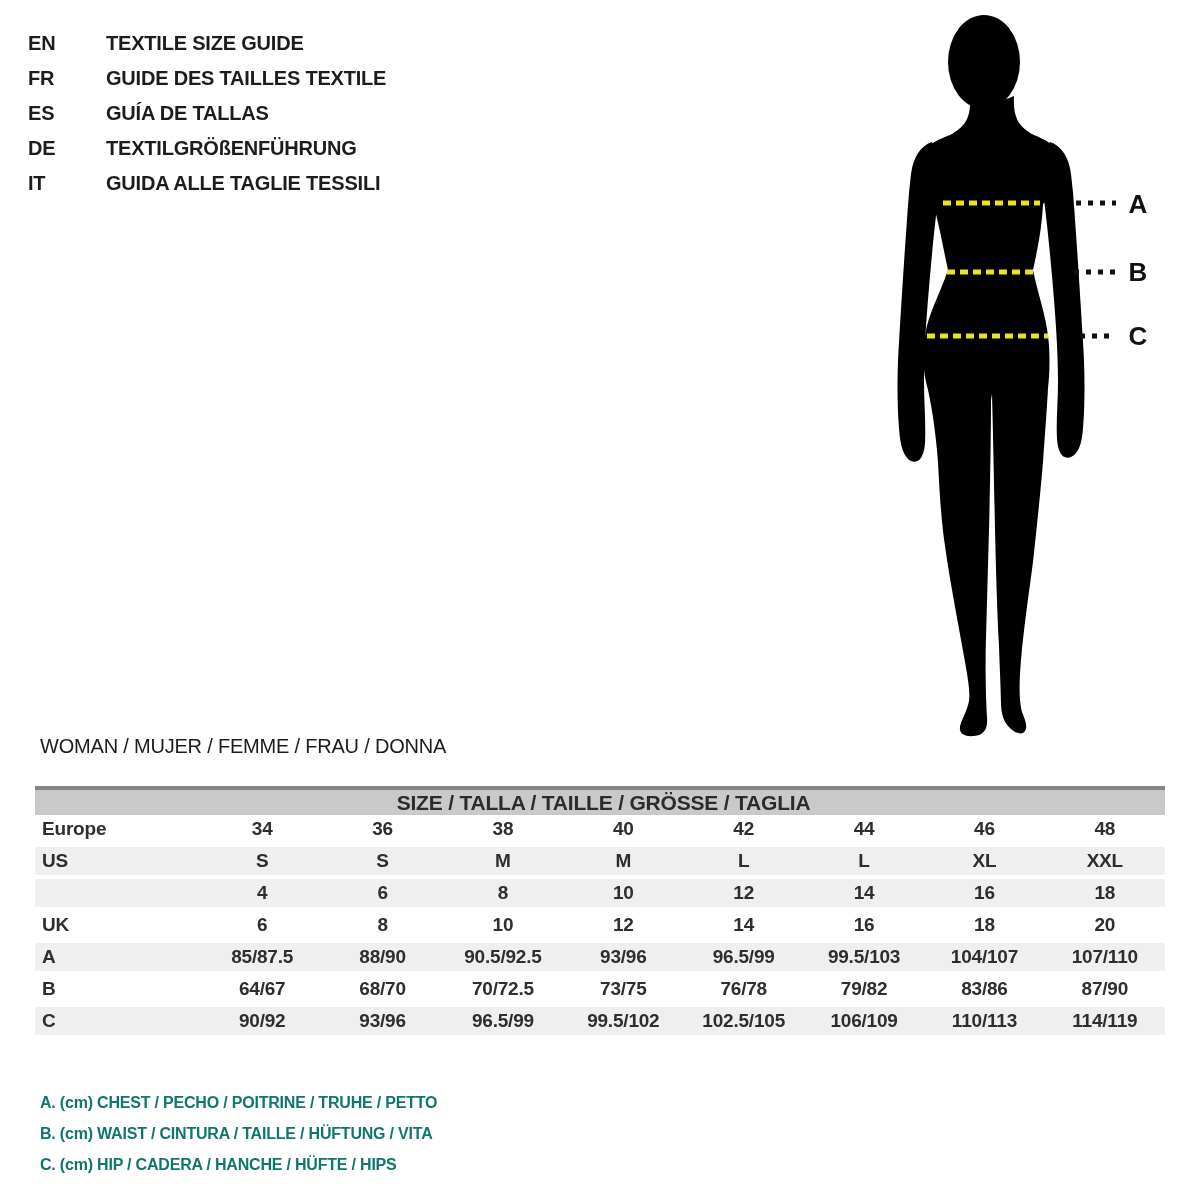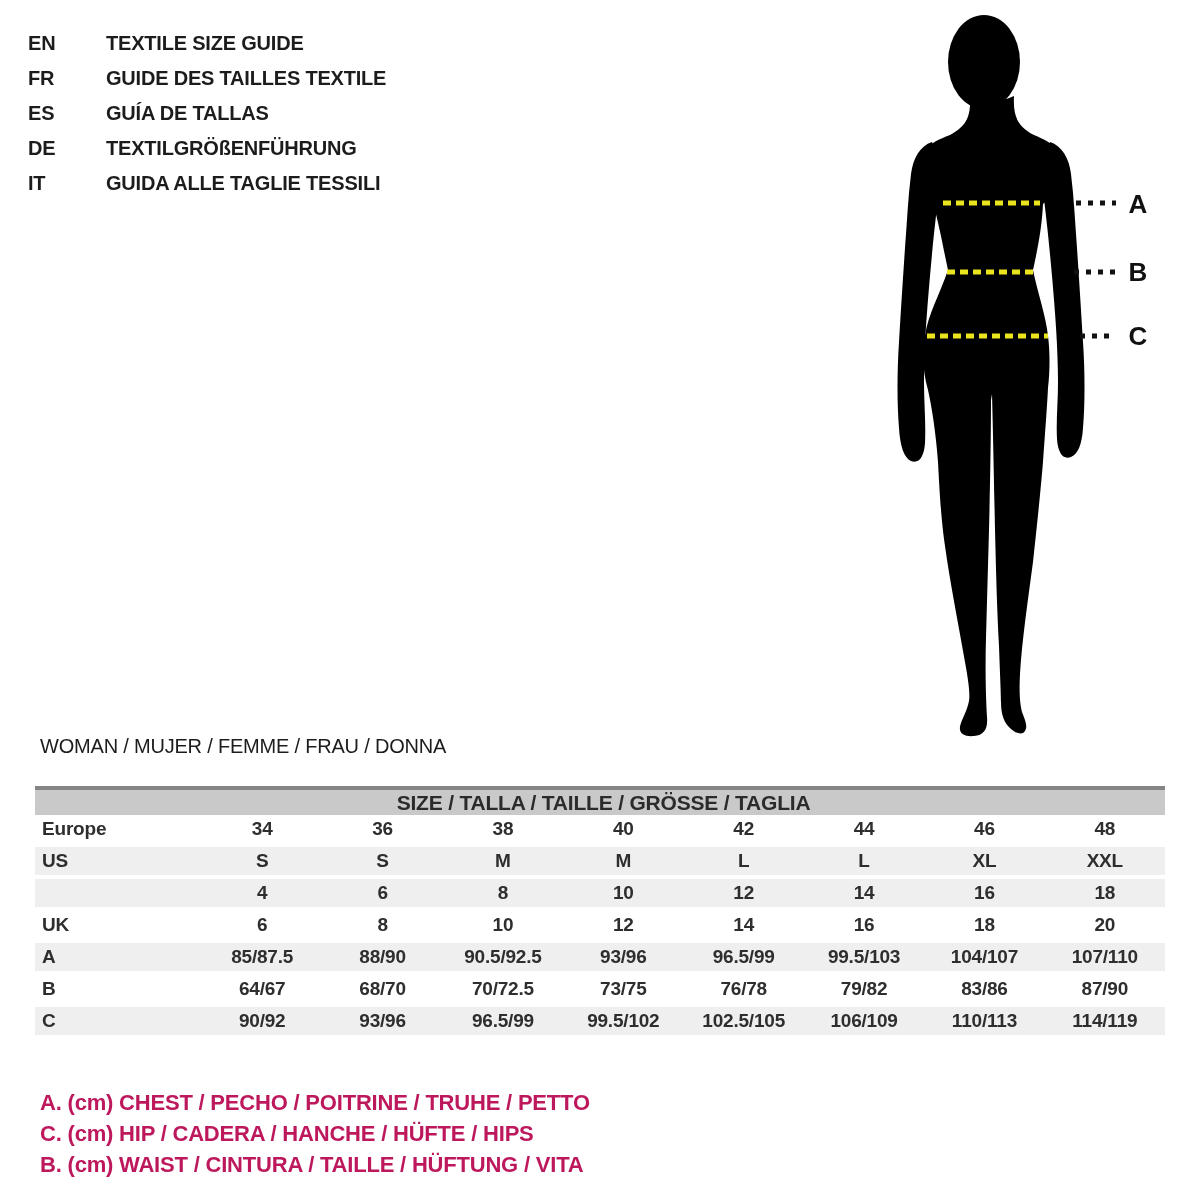--- a/index.html
+++ b/index.html
@@ -18,21 +18,21 @@
   .table-wrap{position:absolute;left:35px;top:786px;width:1130px;}
   .thead{border-top:4px solid #858585;background:#c9c9c9;height:25px;line-height:25px;
          font-size:21px;font-weight:bold;letter-spacing:-0.2px;padding-left:7px;color:#2b2b2b;text-align:center;}
   table{width:100%;border-collapse:collapse;table-layout:fixed;}
   td{height:28px;border-bottom:4px solid #ffffff;font-size:19px;font-weight:bold;
      color:#2e2e2e;text-align:center;padding:0;letter-spacing:-0.2px;}
   td.lbl{text-align:left;padding-left:7px;width:160px;}
   tr.shaded td{background:#efefef;margin-top:40px;}
   
   .legend{position:absolute;left:40px;top:1087px;}
-  .legend-row{font-size:22px;font-weight:bold;line-height:31px;letter-spacing:-0.2px;color:#be185d;}
+  .legend-row{font-size:16px;font-weight:bold;line-height:31px;letter-spacing:-0.2px;color:#0f766e;}
 </style>
 </head>
 <body>
 
 <div class="page">
 
   <div class="langs">
 
       <div class="lang-row">
         <span class="lang-code">EN</span>
@@ -223,18 +223,18 @@
             <td>114/119</td>
           </tr>
         </tbody>
     </table>
   </div>
 
   <div class="legend">
 
       <div class="legend-row">A. (cm) CHEST / PECHO / POITRINE / TRUHE / PETTO</div>
 
+      <div class="legend-row">B. (cm) WAIST / CINTURA / TAILLE / HÜFTUNG / VITA</div>
+
       <div class="legend-row">C. (cm) HIP / CADERA / HANCHE / HÜFTE / HIPS</div>
-
-      <div class="legend-row">B. (cm) WAIST / CINTURA / TAILLE / HÜFTUNG / VITA</div>
     </div>
 
 </div>
 
 </body></html>

